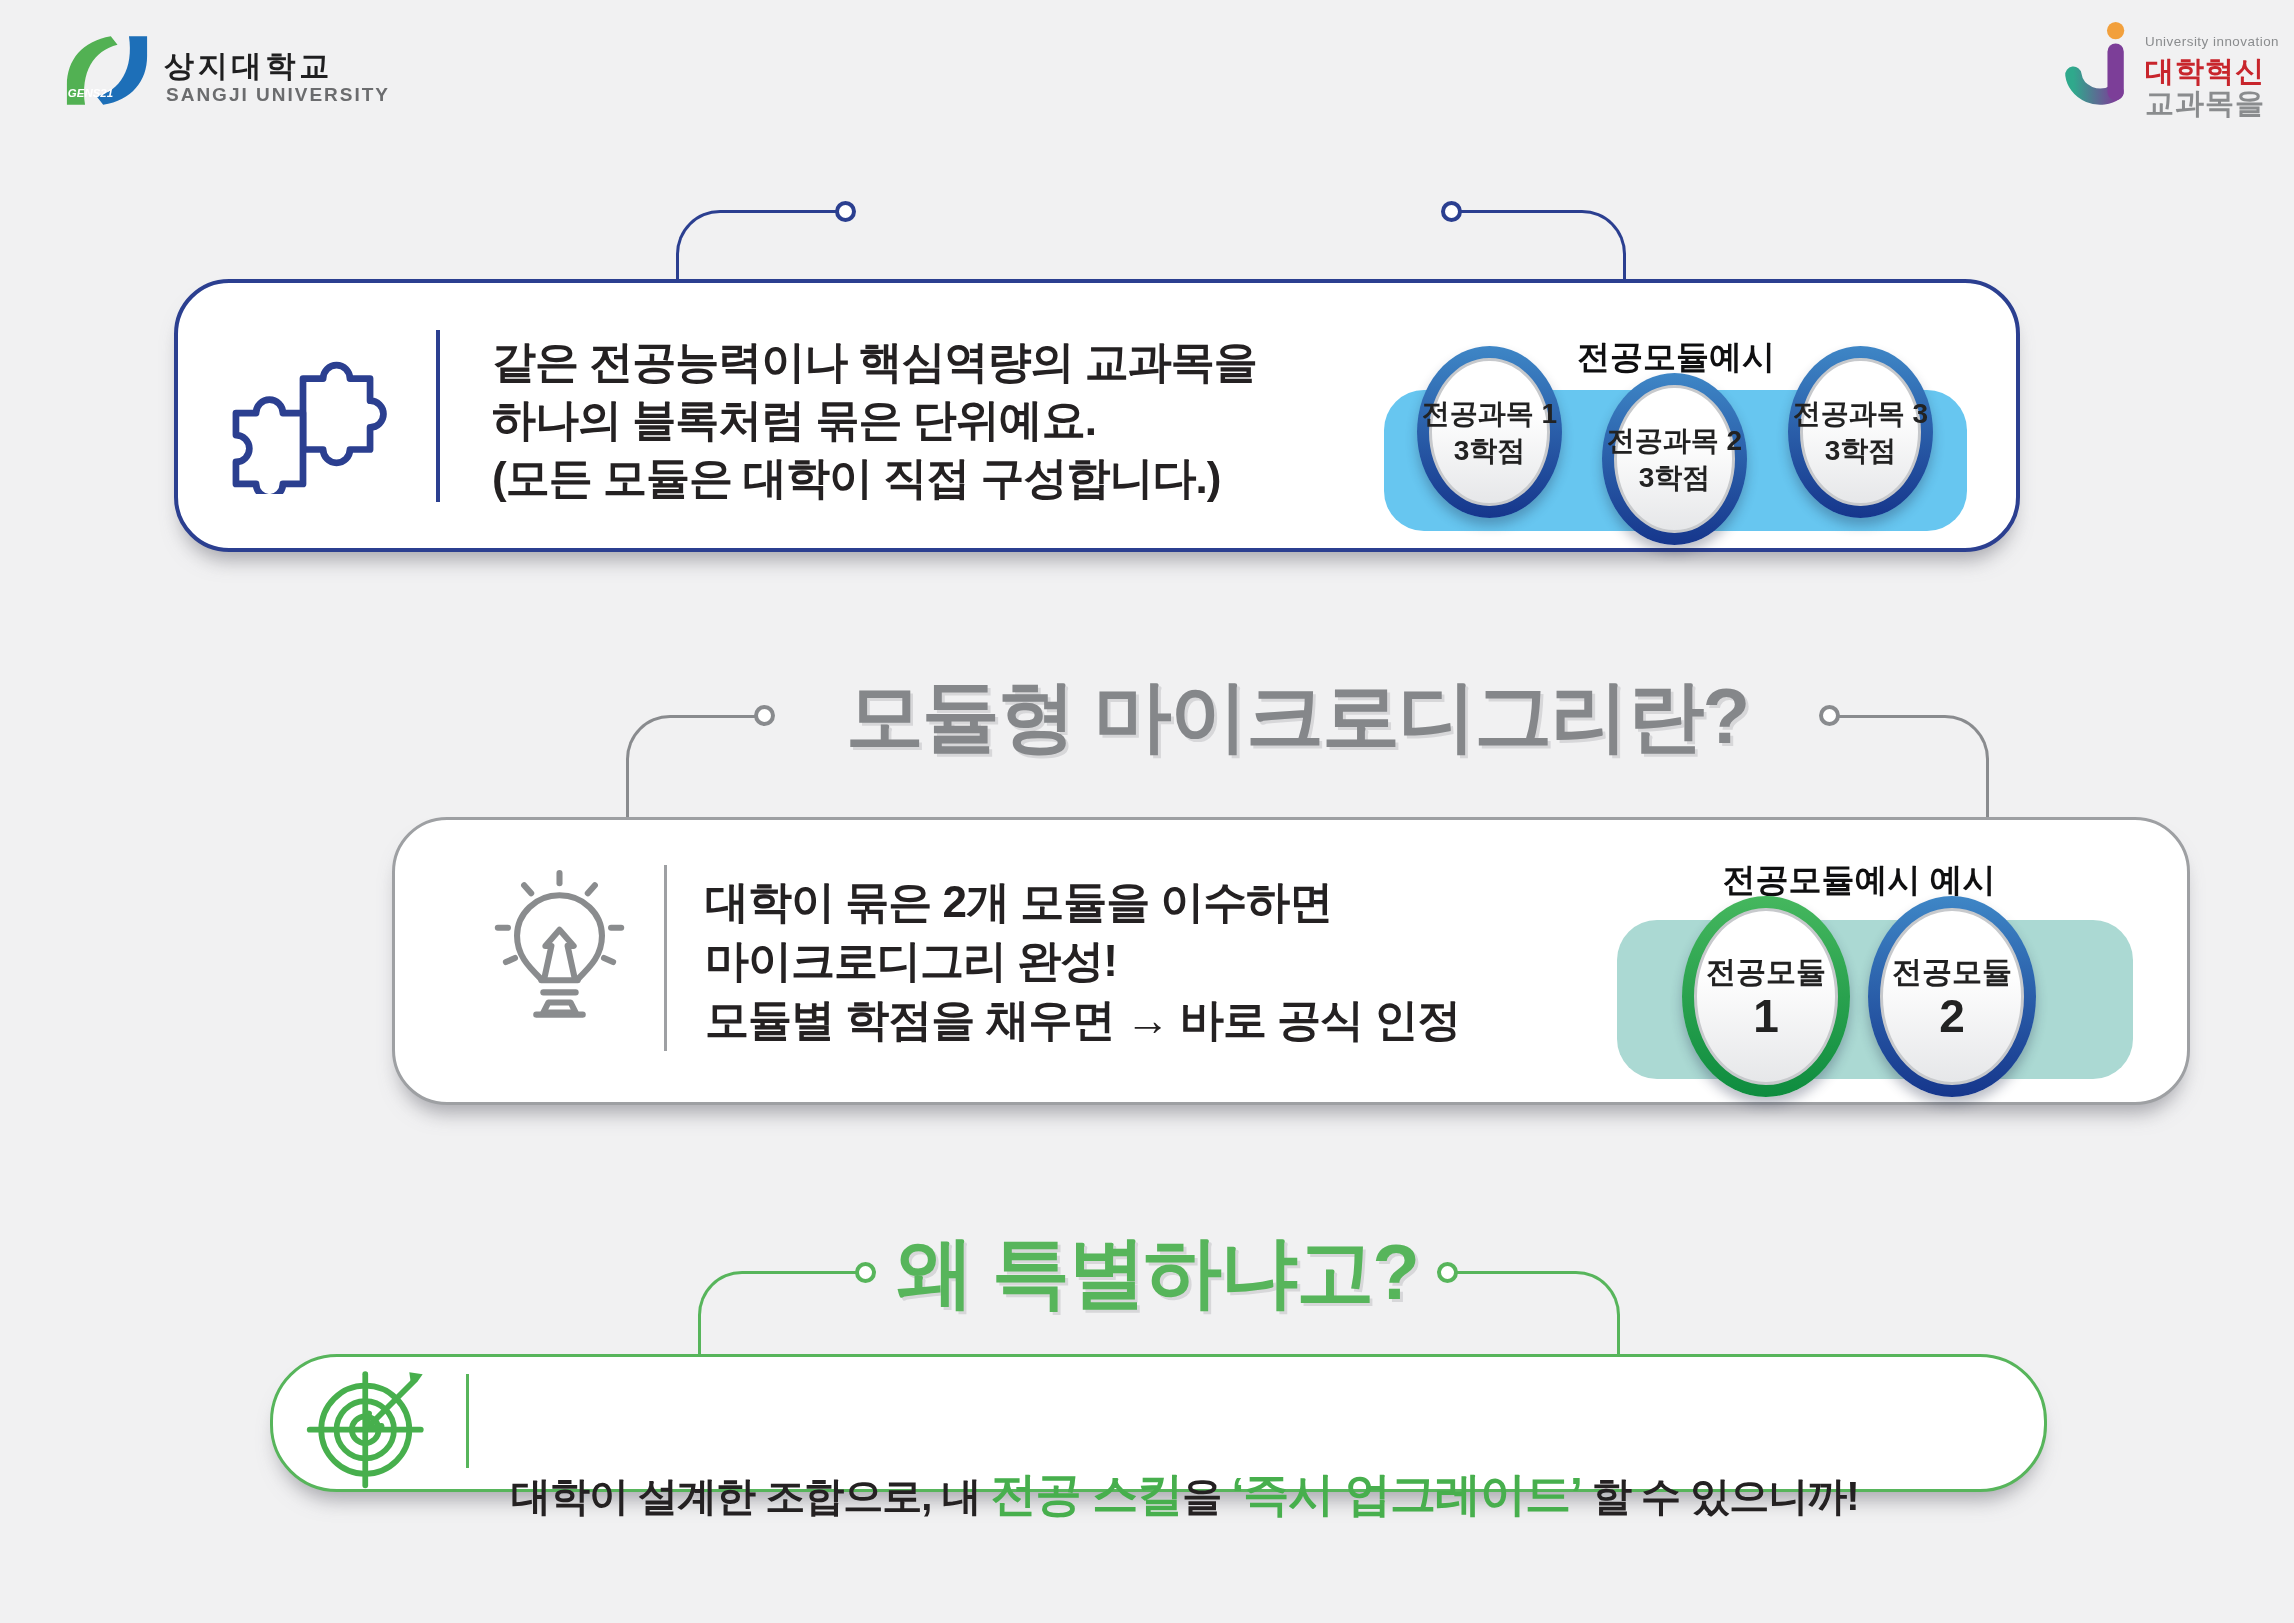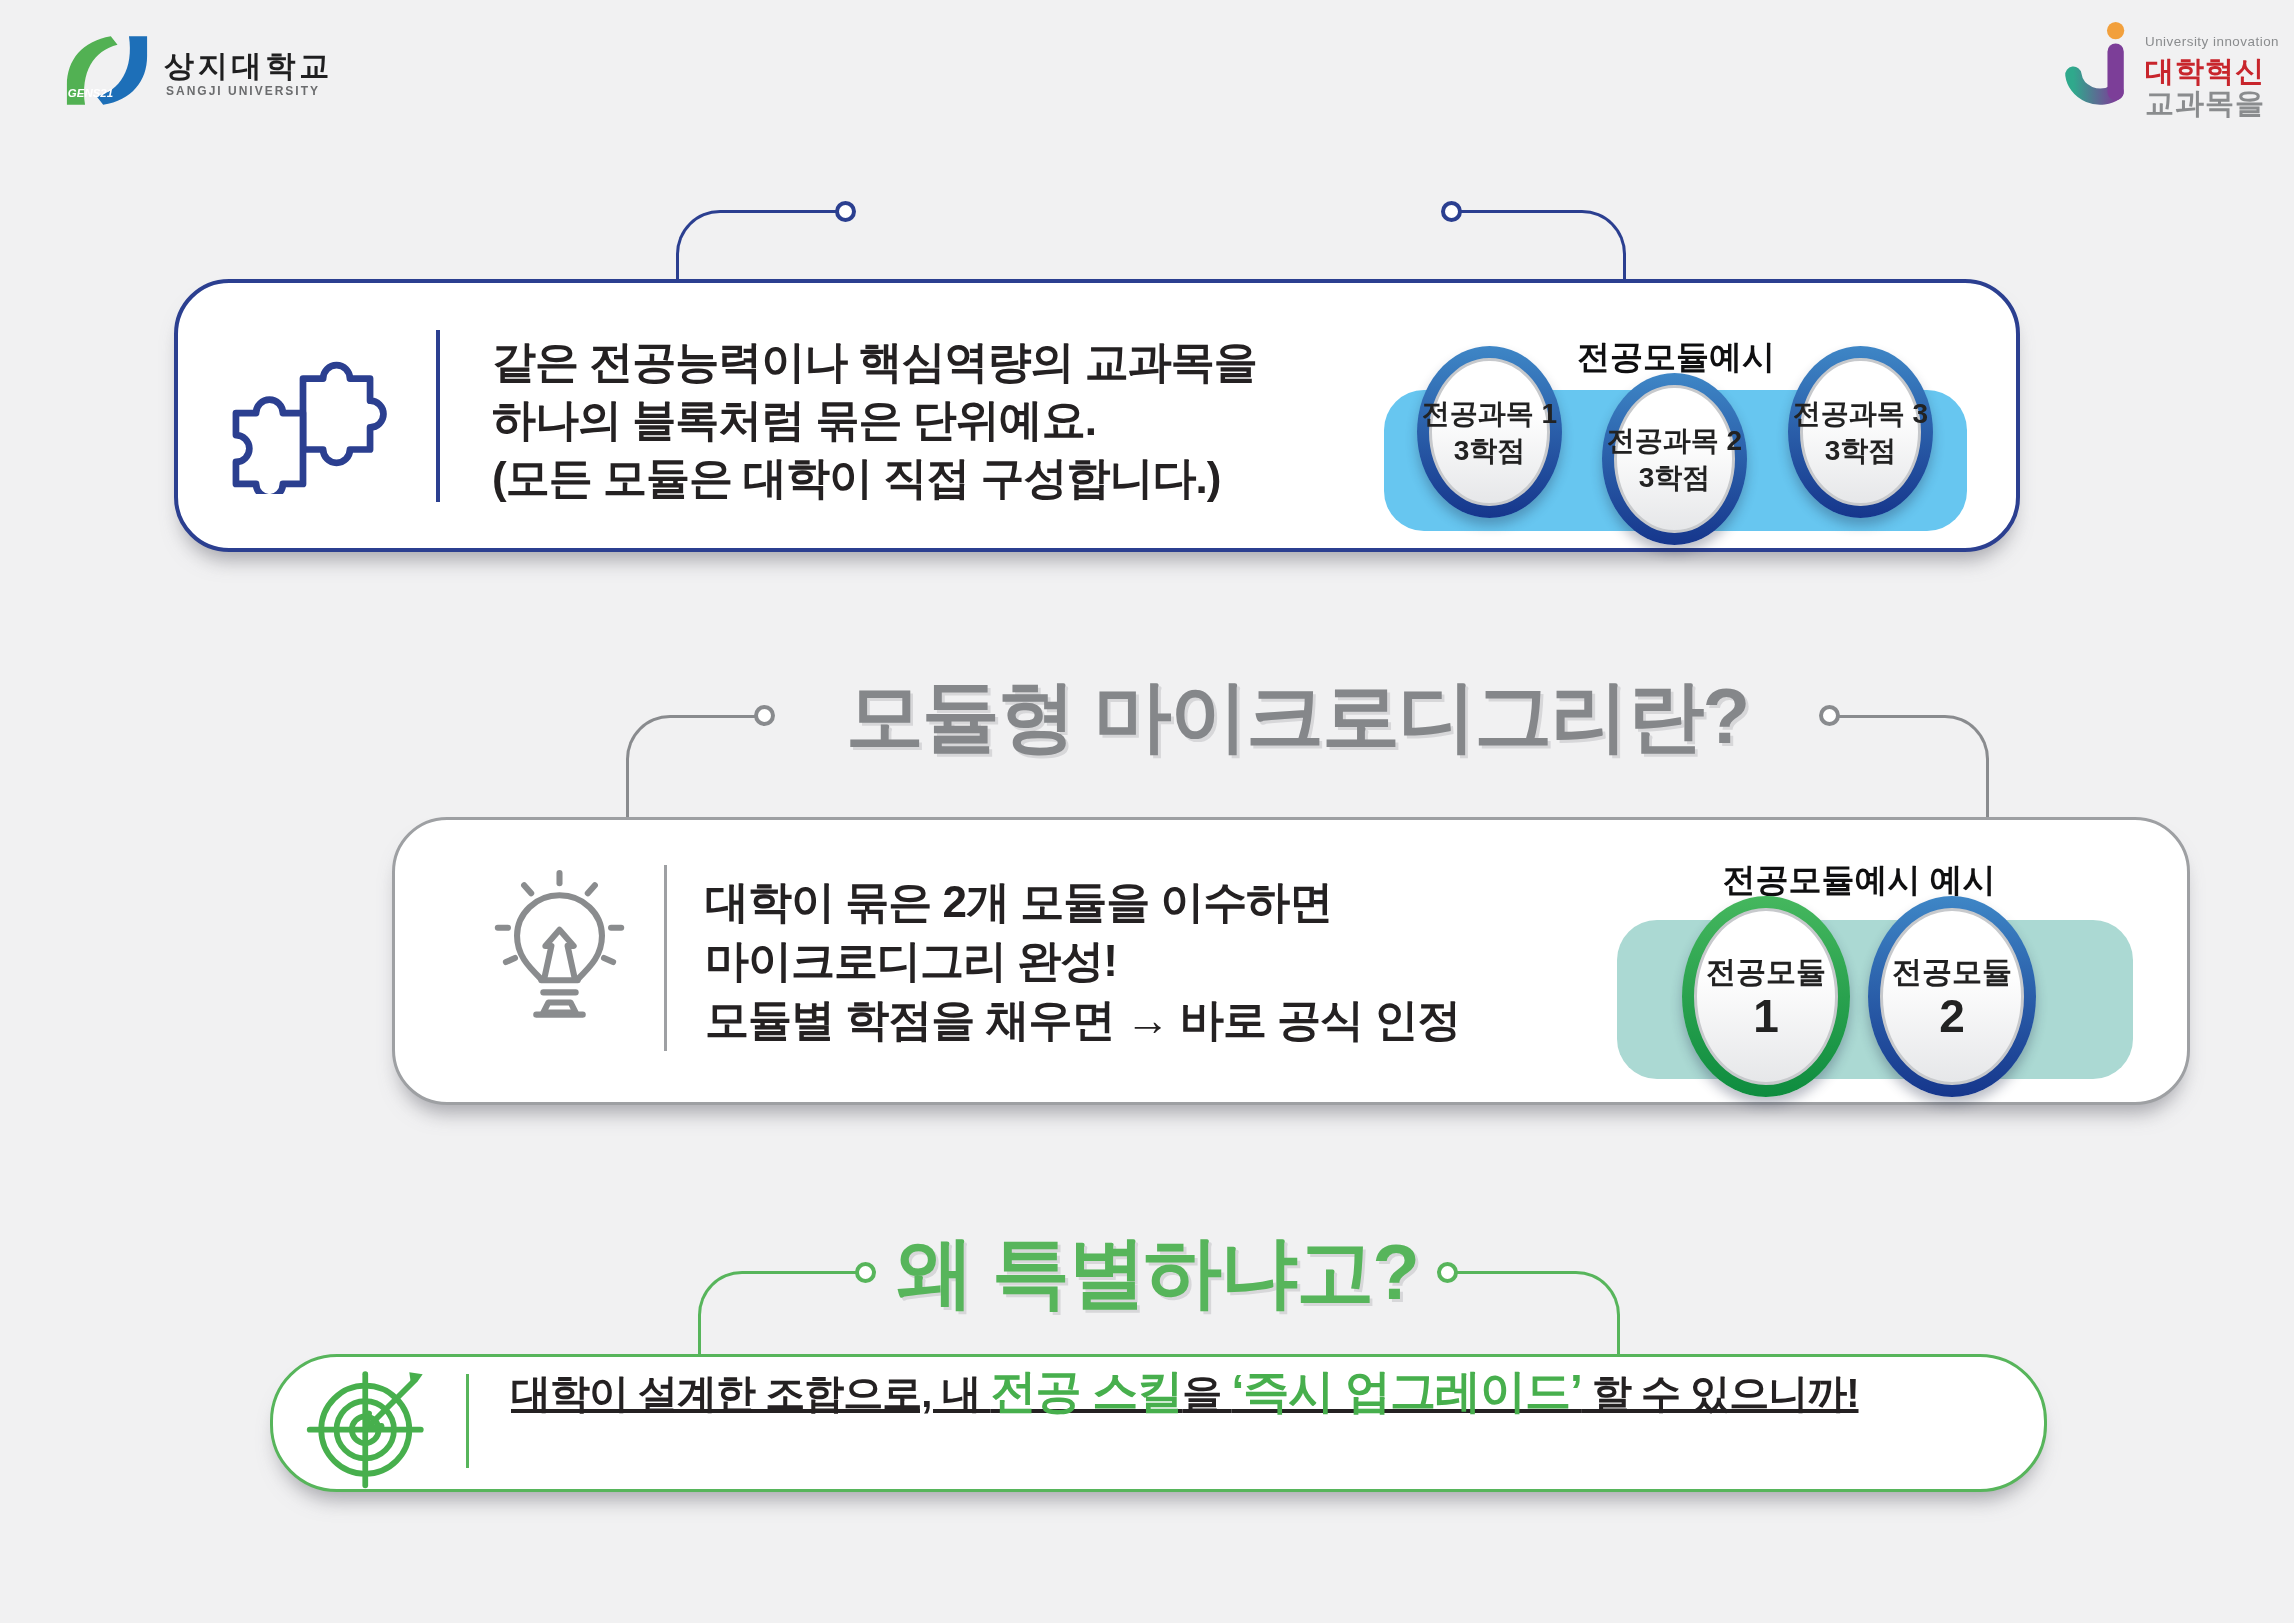--- a/index.html
+++ b/index.html
@@ -2,21 +2,21 @@
 <html style="--bg: #F1F1F2; --blue: #3B51A0; --deep_blue: #2B3F90; --gray: #85878A; --green: #57B55B; --icon_green: #47AF4D; --sky_band: #67C6F0; --teal_band: #ABD9D3; --ring_blue_top: #3E86C6; --ring_blue_bottom: #16368C; --ring_green_top: #45B75E; --ring_green_bottom: #0E8C3F; --logo_red: #C8252C; --text_dark: #242122;"><head>
 <meta charset="utf-8">
 <style>
   html,body{margin:0;padding:0;background:var(--bg,#F1F1F2);}
   .canvas{position:relative;width:2294px;height:1623px;overflow:hidden;background:var(--bg,#F1F1F2);
           font-family:"Liberation Sans","DejaVu Sans",sans-serif;color:var(--text_dark,#242122);}
   .abs{position:absolute;}
 
   
   .sangji-name{font-size:30px;font-weight:800;letter-spacing:3.8px;color:#1F1F20;white-space:nowrap;}
-  .sangji-en{font-size:12px;font-weight:600;letter-spacing:2px;color:#6B6C6E;white-space:nowrap;}
+  .sangji-en{font-size:19px;font-weight:600;letter-spacing:2px;color:#6B6C6E;white-space:nowrap;}
   .ui-tag{font-size:13.4px;color:#8A8C8E;letter-spacing:0.5px;white-space:nowrap;}
   .ui-red{font-size:29px;font-weight:900;color:var(--logo_red,#C8252C);letter-spacing:1px;white-space:nowrap;}
   .ui-gray{font-size:29px;font-weight:900;color:#8A8C8E;letter-spacing:1px;white-space:nowrap;}
 
   
   .title{font-size:78px;font-weight:900;letter-spacing:-1.9px;white-space:nowrap;
          transform:translate(-50%,-50%);text-shadow:2.9px 3.8px 0 rgba(60,60,70,.14);}
   .bracket{border:0 solid;}
   .bracket.bl{border-top-width:3.8px;border-left-width:3.8px;border-top-left-radius:44px;}
   .bracket.br{border-top-width:3.8px;border-right-width:3.8px;border-top-right-radius:44px;}
@@ -195,18 +195,18 @@
       <circle cx="64" cy="76" r="14"></circle>
       <path d="M64,18 V134"></path>
       <path d="M6,76 H122"></path>
       <path d="M64,76 L116,24"></path>
       <path d="M64,76 l17,-4"></path>
       <path d="M64,76 l4,-17"></path>
     </g>
     <path d="M112,30 l-2,-14 14,2 -5,7 z" fill="#47AF4D"></path>
   </svg>
   <div class="abs vdiv" style="left:466px;top:1374px;height:94px;width:2.9px;background:var(--green,#57B55B);"></div>
-  <div class="abs rich" style="left:511px;top:1361px;text-decoration:underline;">
+  <div class="abs rich" style="left:511px;top:1464px;">
     <span>대학이 설계한 조합으로, 내 </span><span class="em">전공 스킬</span><span>을 </span><span class="em">‘즉시 업그레이드’</span><span> 할 수 있으니까!</span>
   </div>
 
 </div>
 
 
 </body></html>

